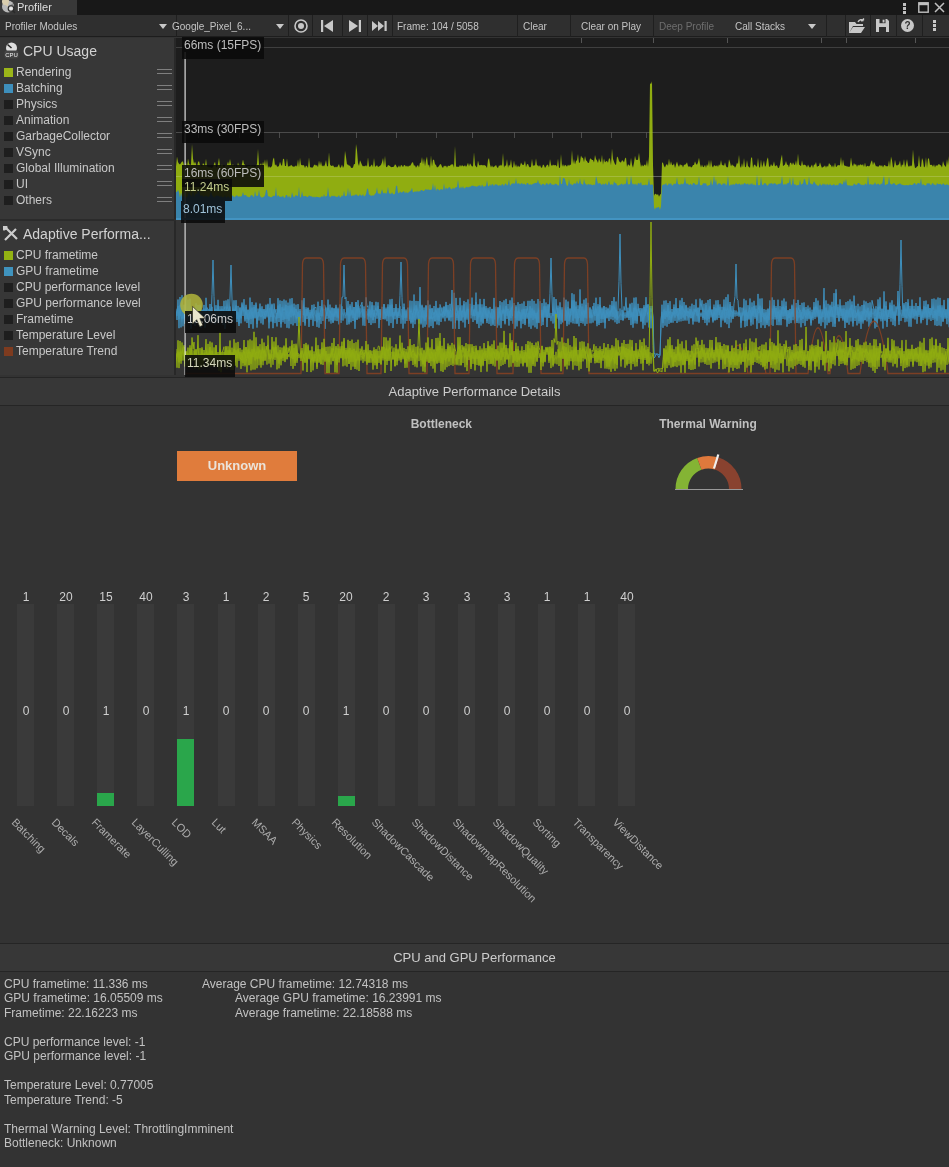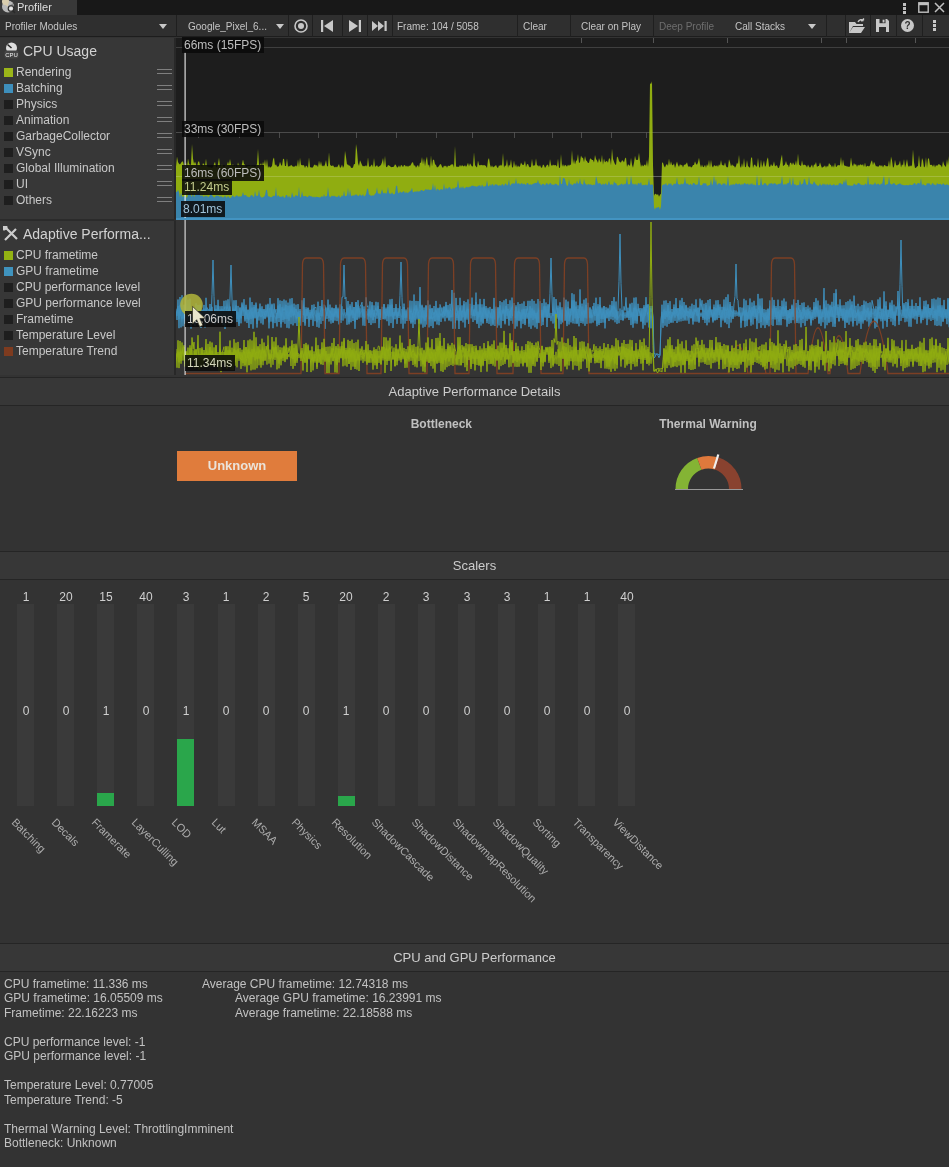--- a/index.html
+++ b/index.html
@@ -1,20 +1,20 @@
 <!DOCTYPE html>
 <html><head><meta charset="utf-8"><style>
 * {margin:0;padding:0;box-sizing:border-box}
 body {width:949px;height:1167px;background:#333;font-family:"Liberation Sans",sans-serif;-webkit-font-smoothing:antialiased}
 #root {position:relative;width:949px;height:1167px;background:#333333;overflow:hidden}
 .abs {position:absolute}
 .sq {width:9px;height:9px}
 .ltext {font-size:12px;color:#c8c8c8;line-height:16px;white-space:nowrap}
 .ttext {font-size:10px;color:#c4c4c4;line-height:14px;white-space:nowrap}
-.clab {font-size:12px;line-height:14px;background:rgba(10,10,10,0.88);padding:1px 3px 1px 2px;white-space:nowrap}
+.clab {font-size:12px;line-height:14px;background:rgba(10,10,10,0.88);padding:1px 3px 7px 2px;white-space:nowrap}
 .hdr {font-size:14px;color:#d2d2d2;white-space:nowrap}
 .strip {left:0;width:949px;height:29px;background:#373737;border-top:1px solid #252525;border-bottom:1px solid #252525;text-align:center;font-size:13px;color:#cccccc;line-height:28px}
 .num {width:40px;text-align:center;font-size:12px;color:#cfcfcf}
 .rlab {font-size:11px;color:#ababab;transform:rotate(45deg);transform-origin:0 0;white-space:nowrap}
 .stat {font-size:12px;color:#c2c2c2;line-height:14px;white-space:nowrap}
 .vd {width:3px;height:3px;background:#c8c8c8}
 .vd2 {width:2.5px;height:2.5px;background:#c0c0c0}
 .blab {font-size:12px;font-weight:bold;color:#c0c0c0;white-space:nowrap}
 </style></head><body>
 <div id="root">
@@ -50,21 +50,21 @@
     <div class="abs" style="left:517px;top:15px;width:1px;height:22px;background:#1f1f1f"></div>
     <div class="abs" style="left:570px;top:15px;width:1px;height:22px;background:#1f1f1f"></div>
     <div class="abs" style="left:653px;top:15px;width:1px;height:22px;background:#1f1f1f"></div>
     <div class="abs" style="left:826px;top:15px;width:1px;height:22px;background:#1f1f1f"></div>
     <div class="abs" style="left:845px;top:15px;width:1px;height:22px;background:#1f1f1f"></div>
     <div class="abs" style="left:870px;top:15px;width:1px;height:22px;background:#1f1f1f"></div>
     <div class="abs" style="left:896px;top:15px;width:1px;height:22px;background:#1f1f1f"></div>
     <div class="abs" style="left:922px;top:15px;width:1px;height:22px;background:#1f1f1f"></div>
 <div class="abs ttext" style="left:5px;top:20px">Profiler Modules</div>
 <div class="abs" style="left:159px;top:24px;width:0;height:0;border-left:4.5px solid transparent;border-right:4.5px solid transparent;border-top:5px solid #c8c8c8"></div>
-<div class="abs ttext" style="left:188px;top:20px">Google_Pixel_6...</div>
+<div class="abs ttext" style="left:172px;top:20px">Google_Pixel_6...</div>
 <div class="abs" style="left:276px;top:24px;width:0;height:0;border-left:4.5px solid transparent;border-right:4.5px solid transparent;border-top:5px solid #c8c8c8"></div>
 <div class="abs ttext" style="left:397px;top:20px">Frame: 104 / 5058</div>
 <div class="abs ttext" style="left:523px;top:20px">Clear</div>
 <div class="abs ttext" style="left:581px;top:20px">Clear on Play</div>
 <div class="abs ttext" style="left:659px;top:20px;color:#6e6e6e">Deep Profile</div>
 <div class="abs ttext" style="left:735px;top:20px">Call Stacks</div>
 <div class="abs" style="left:808px;top:24px;width:0;height:0;border-left:4.5px solid transparent;border-right:4.5px solid transparent;border-top:5px solid #c8c8c8"></div>
 
 <svg class="abs" style="left:293px;top:18px" width="16" height="16" viewBox="0 0 16 16">
 <circle cx="8" cy="8" r="6" fill="none" stroke="#c8c8c8" stroke-width="1.6"></circle>
@@ -219,21 +219,20 @@
 <div class="abs blab" style="left:0;top:417px;width:472px;text-align:right">Bottleneck</div>
 <div class="abs" style="left:177px;top:451px;width:120px;height:30px;background:#e07c3c;text-align:center;font-size:13px;font-weight:bold;color:#ebe3da;line-height:30px">Unknown</div>
 <div class="abs blab" style="left:472px;top:417px;width:472px;text-align:center">Thermal Warning</div>
 <svg class="abs" style="left:660px;top:450px" width="100" height="45" viewBox="0 0 100 45">
 <path d="M15.5,39.0 A33,33 0 0 1 37.2,8.0 L41.5,19.7 A20.5,20.5 0 0 0 28.0,39.0 Z" fill="#84b434"></path>
 <path d="M37.2,8.0 A33,33 0 0 1 58.7,7.6 L54.8,19.5 A20.5,20.5 0 0 0 41.5,19.7 Z" fill="#df793c"></path>
 <path d="M58.7,7.6 A33,33 0 0 1 81.5,39.0 L69.0,39.0 A20.5,20.5 0 0 0 54.8,19.5 Z" fill="#89422f"></path>
 <line x1="54" y1="18.5" x2="58.3" y2="4.5" stroke="#f0f0f0" stroke-width="2.2"></line>
 <line x1="15" y1="39.5" x2="83" y2="39.5" stroke="#999" stroke-width="1"></line>
 </svg>
-<div class="abs strip" style="top:551px">Scalers</div>
 <div class="abs num" style="left:6px;top:590px">1</div>
 <div class="abs" style="left:17px;top:604px;width:17px;height:202px;background:#3a3a3a"></div>
 <div class="abs num" style="left:6px;top:704px">0</div>
     <div class="abs rlab" style="left:18px;top:816px">Batching</div>
     <div class="abs num" style="left:46px;top:590px">20</div>
 <div class="abs" style="left:57px;top:604px;width:17px;height:202px;background:#3a3a3a"></div>
 <div class="abs num" style="left:46px;top:704px">0</div>
     <div class="abs rlab" style="left:58px;top:816px">Decals</div>
     <div class="abs num" style="left:86px;top:590px">15</div>
 <div class="abs" style="left:97px;top:604px;width:17px;height:202px;background:#3a3a3a"></div>

